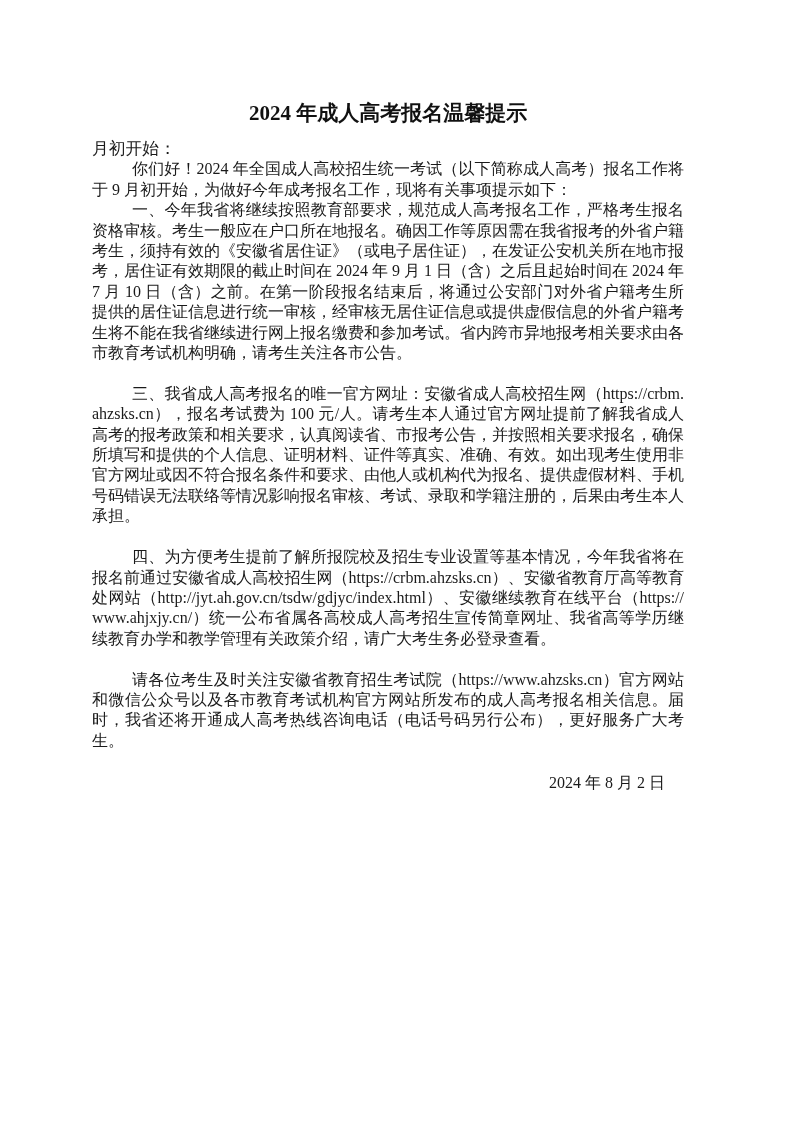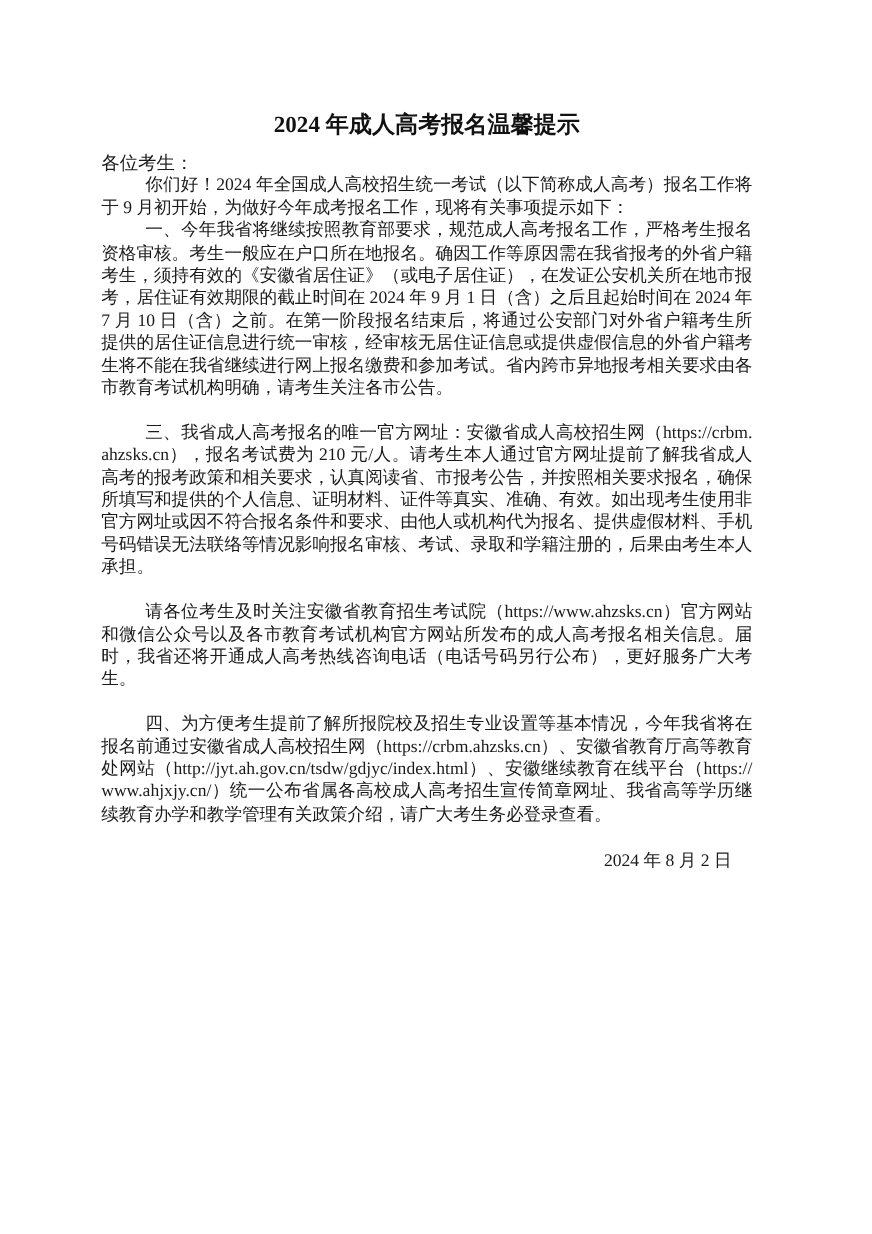--- a/index.html
+++ b/index.html
@@ -60,21 +60,21 @@
     text-align: right;
     padding-right: 19px;
   }
 </style>
 </head>
 <body>
 
 <div class="page">
   <div class="content">
     <h1 class="doc-title">2024 年成人高考报名温馨提示</h1>
-    <p class="salutation">各位考生：</p>
+    <p class="salutation">月初开始：</p>
     <p class="para">你们好！2024 年全国成人高校招生统一考试（以下简称成人高考）报名工作将于 9 月初开始，为做好今年成考报名工作，现将有关事项提示如下：</p>
     <p class="para">一、今年我省将继续按照教育部要求，规范成人高考报名工作，严格考生报名资格审核。考生一般应在户口所在地报名。确因工作等原因需在我省报考的外省户籍考生，须持有效的《安徽省居住证》（或电子居住证），在发证公安机关所在地市报考，居住证有效期限的截止时间在 2024 年 9 月 1 日（含）之后且起始时间在 2024 年 7 月 10 日（含）之前。在第一阶段报名结束后，将通过公安部门对外省户籍考生所提供的居住证信息进行统一审核，经审核无居住证信息或提供虚假信息的外省户籍考生将不能在我省继续进行网上报名缴费和参加考试。省内跨市异地报考相关要求由各市教育考试机构明确，请考生关注各市公告。</p>
-    <p class="para gap">三、我省成人高考报名的唯一官方网址：安徽省成人高校招生网（https://crbm.ahzsks.cn），报名考试费为 210 元/人。请考生本人通过官方网址提前了解我省成人高考的报考政策和相关要求，认真阅读省、市报考公告，并按照相关要求报名，确保所填写和提供的个人信息、证明材料、证件等真实、准确、有效。如出现考生使用非官方网址或因不符合报名条件和要求、由他人或机构代为报名、提供虚假材料、手机号码错误无法联络等情况影响报名审核、考试、录取和学籍注册的，后果由考生本人承担。</p>
+    <p class="para gap">三、我省成人高考报名的唯一官方网址：安徽省成人高校招生网（https://crbm.ahzsks.cn），报名考试费为 100 元/人。请考生本人通过官方网址提前了解我省成人高考的报考政策和相关要求，认真阅读省、市报考公告，并按照相关要求报名，确保所填写和提供的个人信息、证明材料、证件等真实、准确、有效。如出现考生使用非官方网址或因不符合报名条件和要求、由他人或机构代为报名、提供虚假材料、手机号码错误无法联络等情况影响报名审核、考试、录取和学籍注册的，后果由考生本人承担。</p>
+    <p class="para gap">四、为方便考生提前了解所报院校及招生专业设置等基本情况，今年我省将在报名前通过安徽省成人高校招生网（https://crbm.ahzsks.cn）、安徽省教育厅高等教育处网站（http://jyt.ah.gov.cn/tsdw/gdjyc/index.html）、安徽继续教育在线平台（https://www.ahjxjy.cn/）统一公布省属各高校成人高考招生宣传简章网址、我省高等学历继续教育办学和教学管理有关政策介绍，请广大考生务必登录查看。</p>
     <p class="para gap">请各位考生及时关注安徽省教育招生考试院（https://www.ahzsks.cn）官方网站和微信公众号以及各市教育考试机构官方网站所发布的成人高考报名相关信息。届时，我省还将开通成人高考热线咨询电话（电话号码另行公布），更好服务广大考生。</p>
-    <p class="para gap">四、为方便考生提前了解所报院校及招生专业设置等基本情况，今年我省将在报名前通过安徽省成人高校招生网（https://crbm.ahzsks.cn）、安徽省教育厅高等教育处网站（http://jyt.ah.gov.cn/tsdw/gdjyc/index.html）、安徽继续教育在线平台（https://www.ahjxjy.cn/）统一公布省属各高校成人高考招生宣传简章网址、我省高等学历继续教育办学和教学管理有关政策介绍，请广大考生务必登录查看。</p>
     <p class="date-line">2024 年 8 月 2 日</p>
   </div>
 </div>
 
 </body></html>

